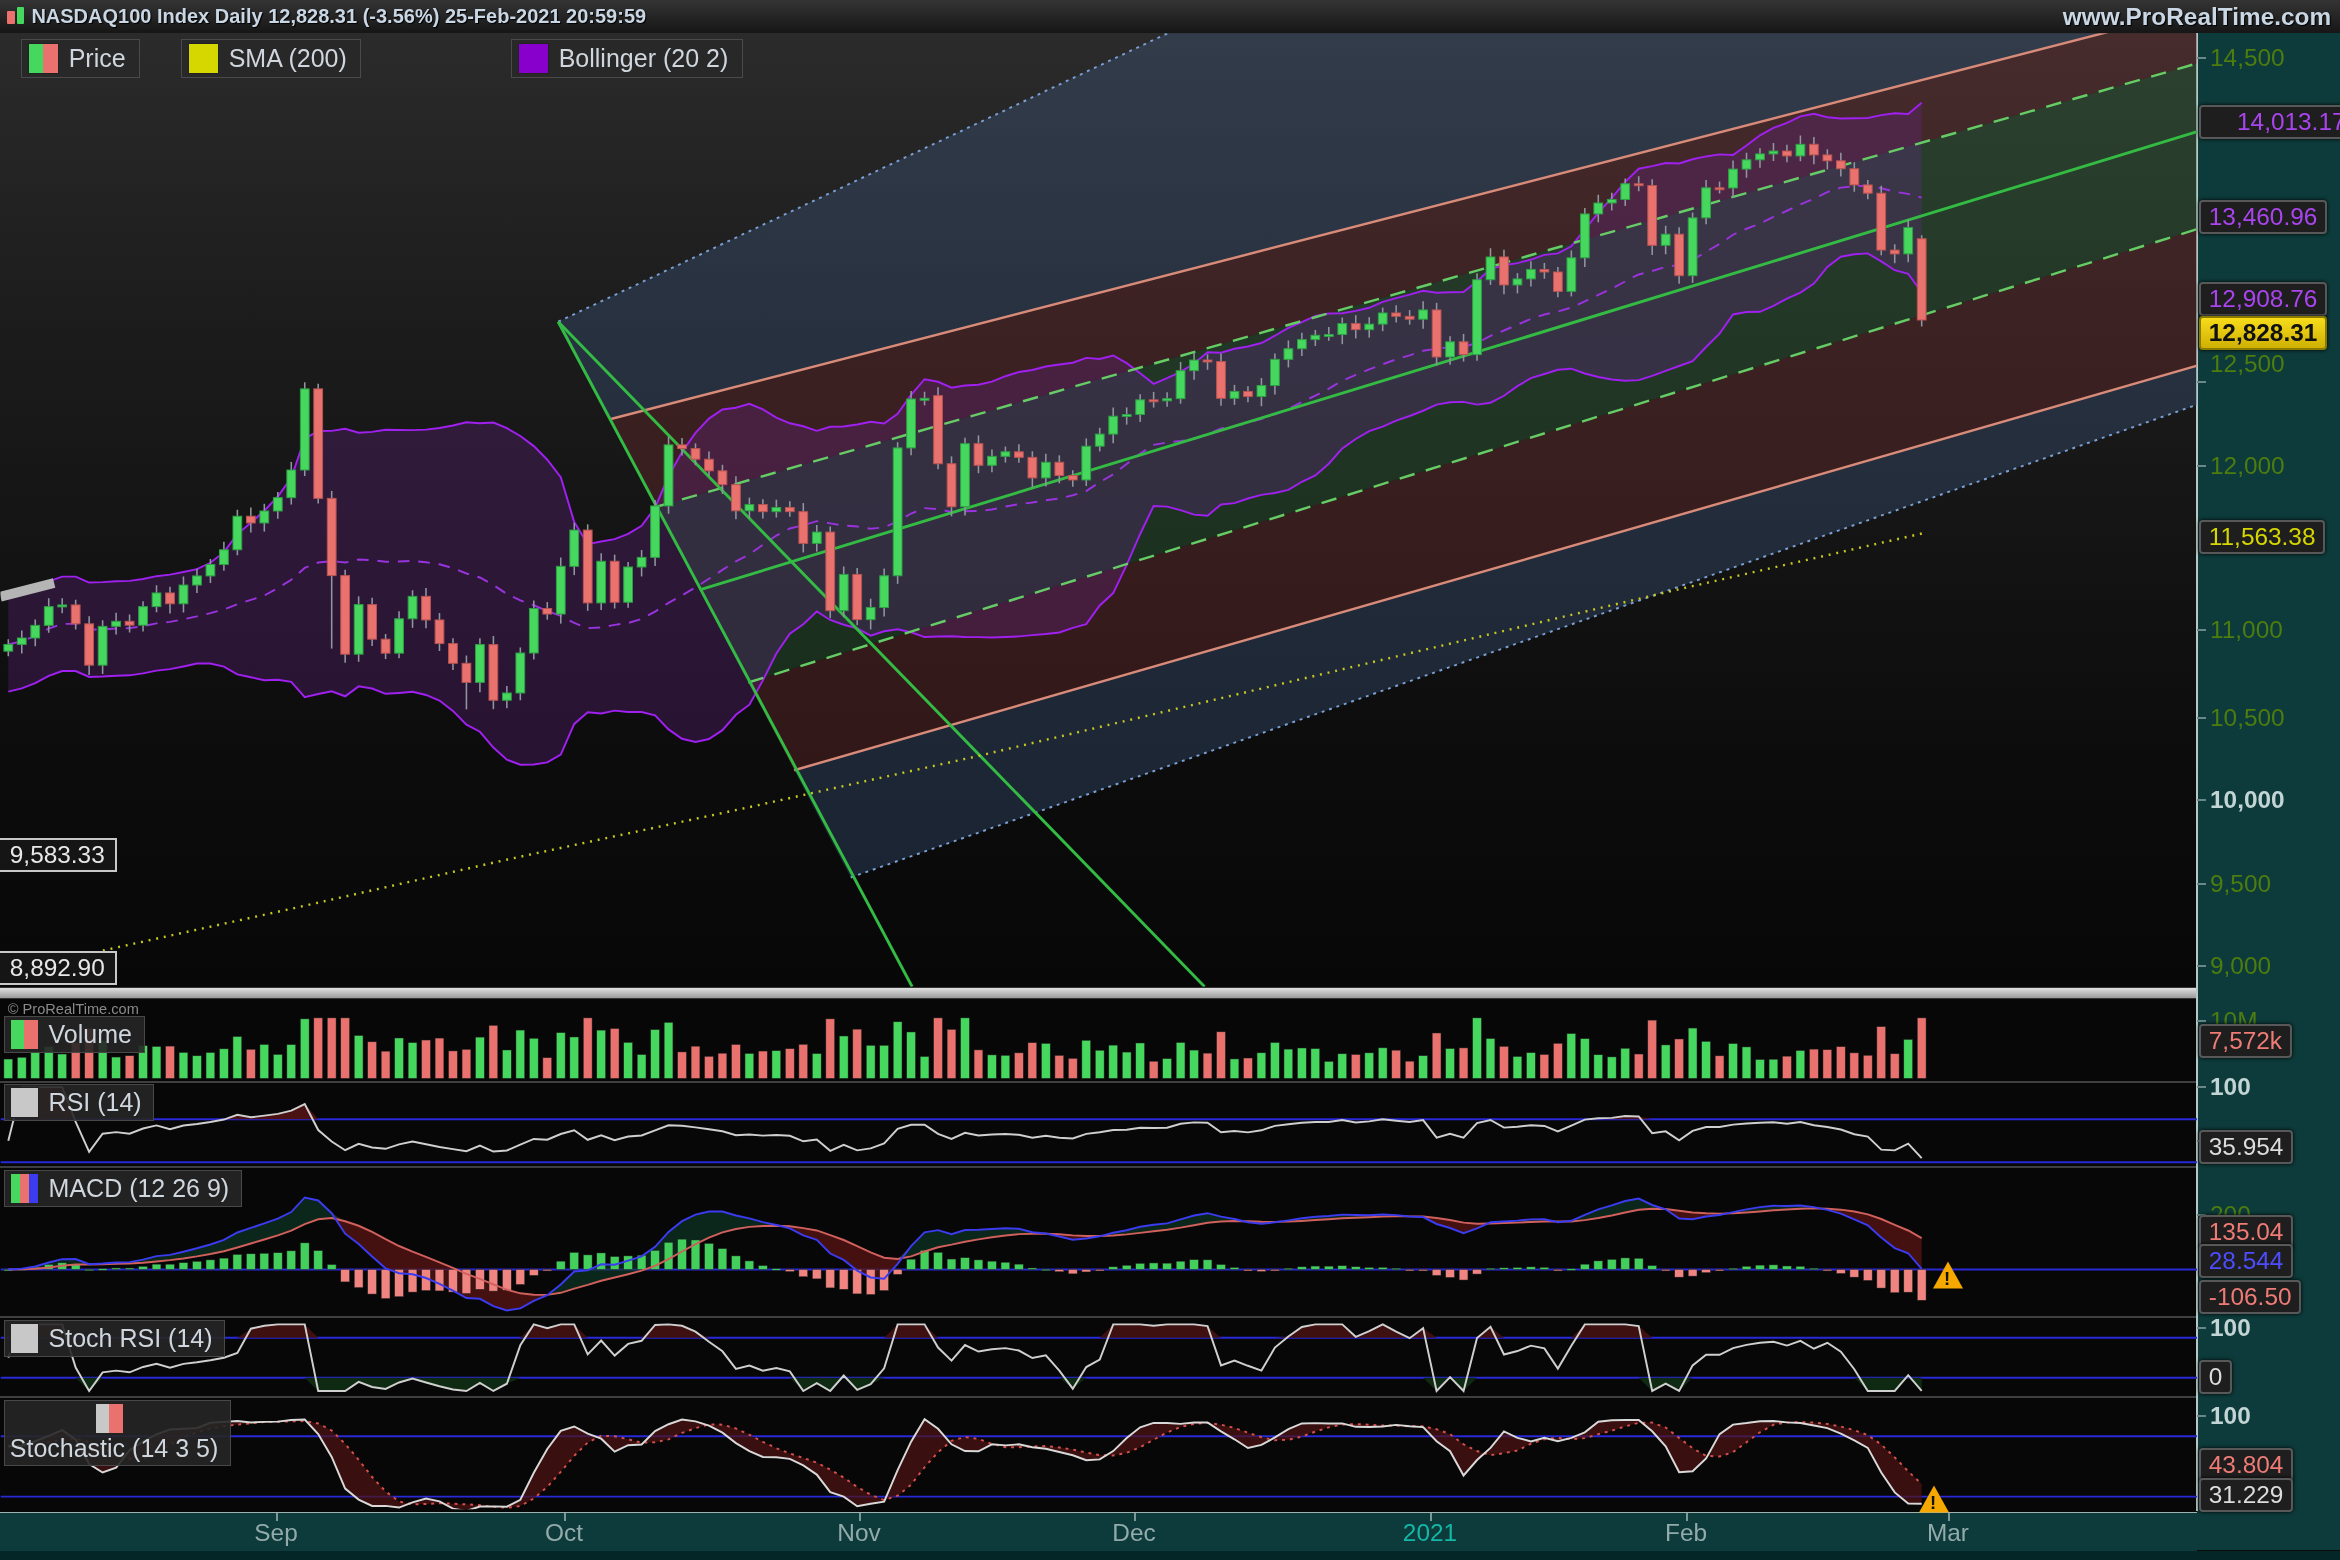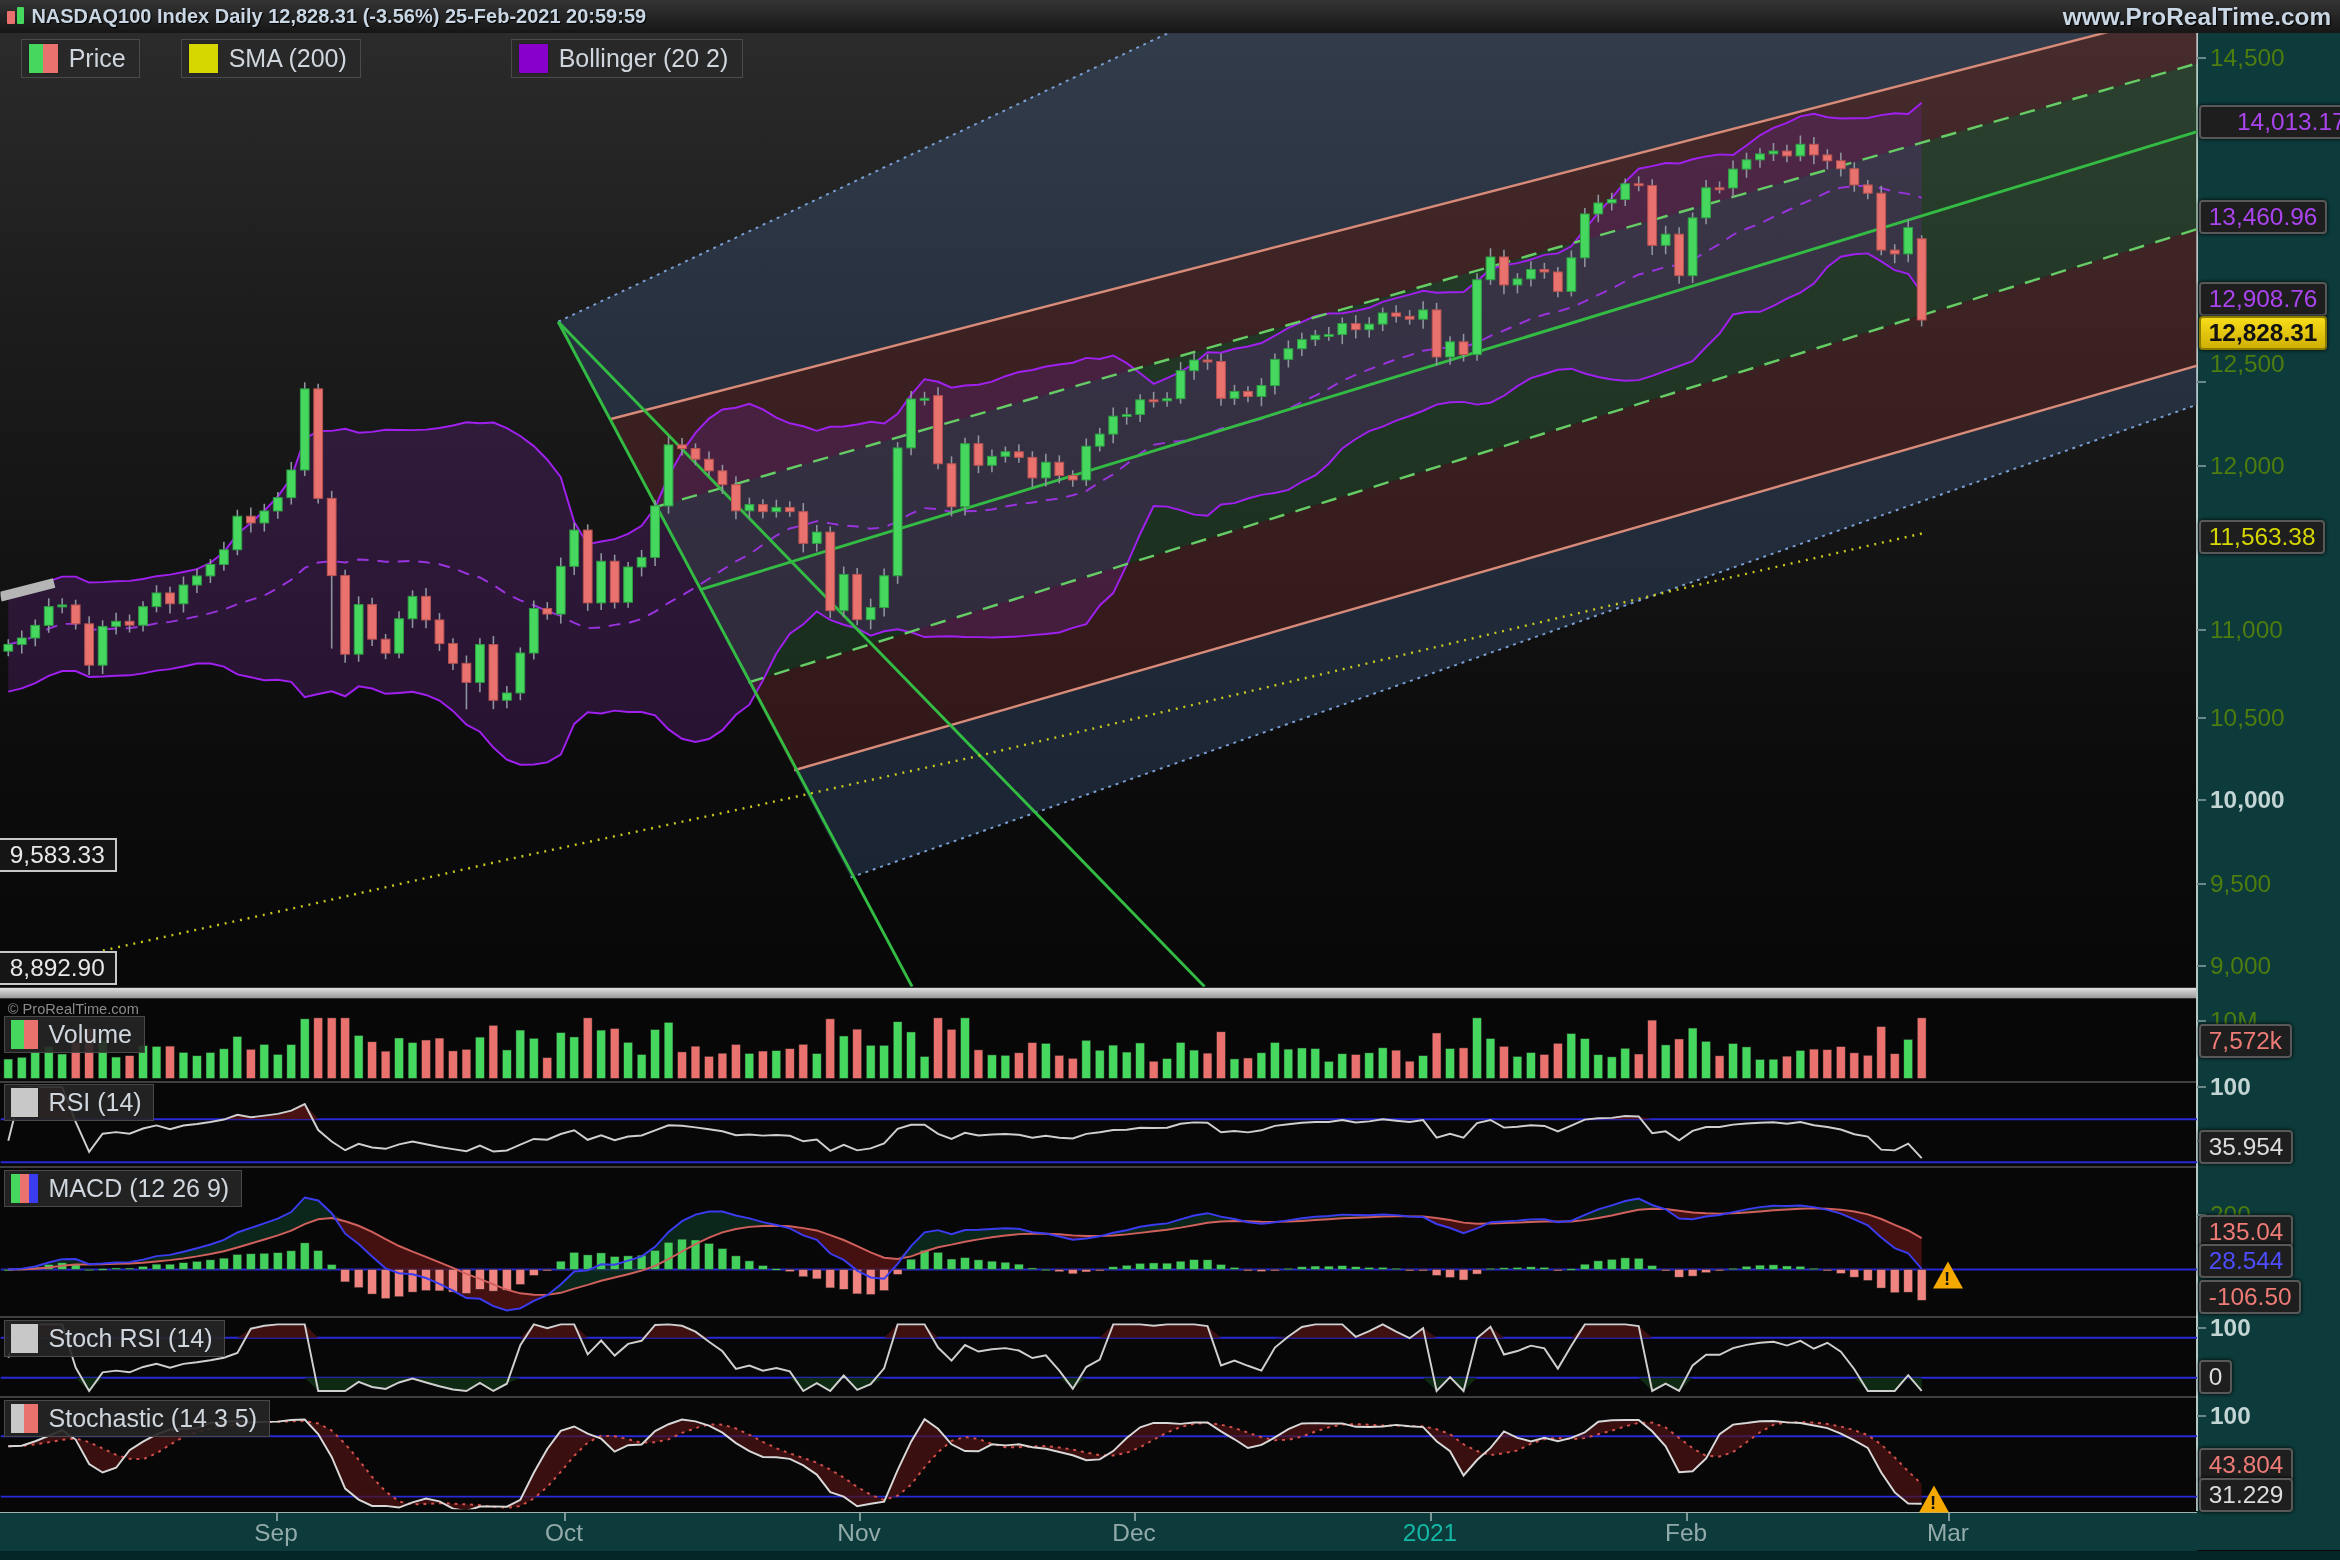--- a/index.html
+++ b/index.html
@@ -762,21 +762,21 @@
     <span>RSI (14)</span>
   </div>
   <div class="plegend" style="left:3.9px;top:1170px;">
     <span class="sw" style="background:linear-gradient(90deg,#45d75e 33%,#e9716e 33%,#e9716e 66%,#3b3bf0 66%);"></span>
     <span>MACD (12 26 9)</span>
   </div>
   <div class="plegend" style="left:3.9px;top:1320px;">
     <span class="sw" style="background:#c8c8c8;"></span>
     <span>Stoch RSI (14)</span>
   </div>
-  <div class="plegend" style="left:3.9px;top:1400px;">
+  <div class="plegend" style="left:3.9px;top:1400px;flex-direction:column;">
     <span class="sw" style="background:linear-gradient(90deg,#c8c8c8 50%,#e9716e 50%);"></span>
     <span>Stochastic (14 3 5)</span>
   </div>
 
   <div id="overlay">
       <div class="ytick" style="top: 57px;"></div>
       <div class="ylab" style="top: 58px;">14,500</div>
       <div class="ytick" style="top: 381px;"></div>
       <div class="ylab" style="top: 364px;">12,500</div>
       <div class="ytick" style="top: 465px;"></div>

